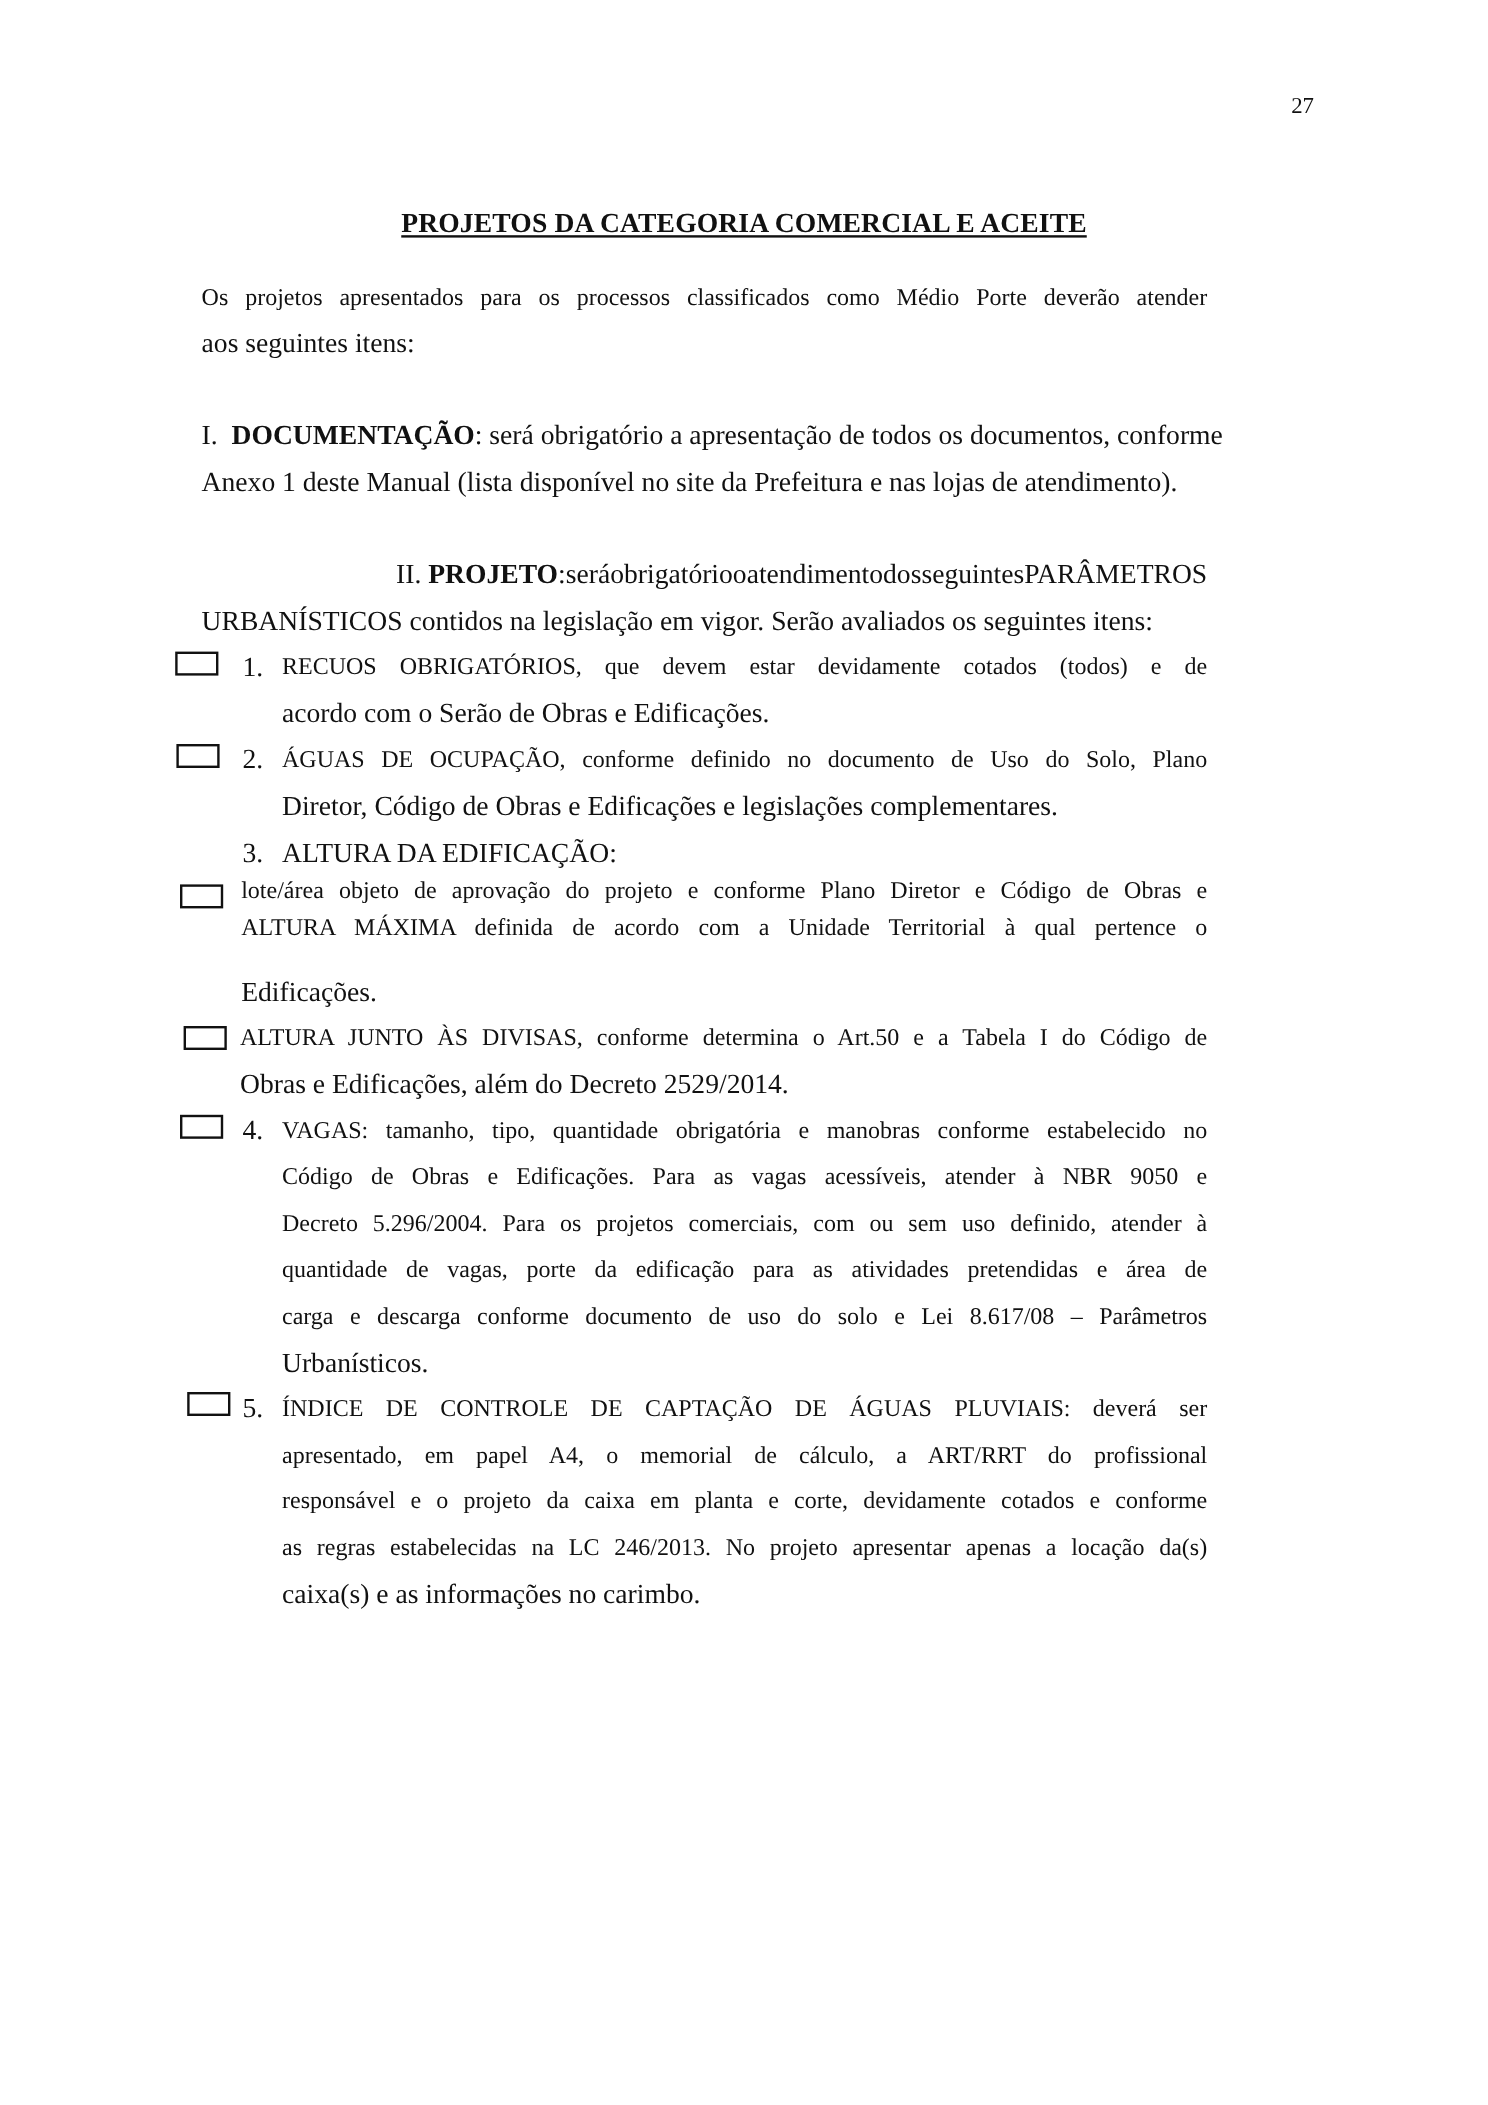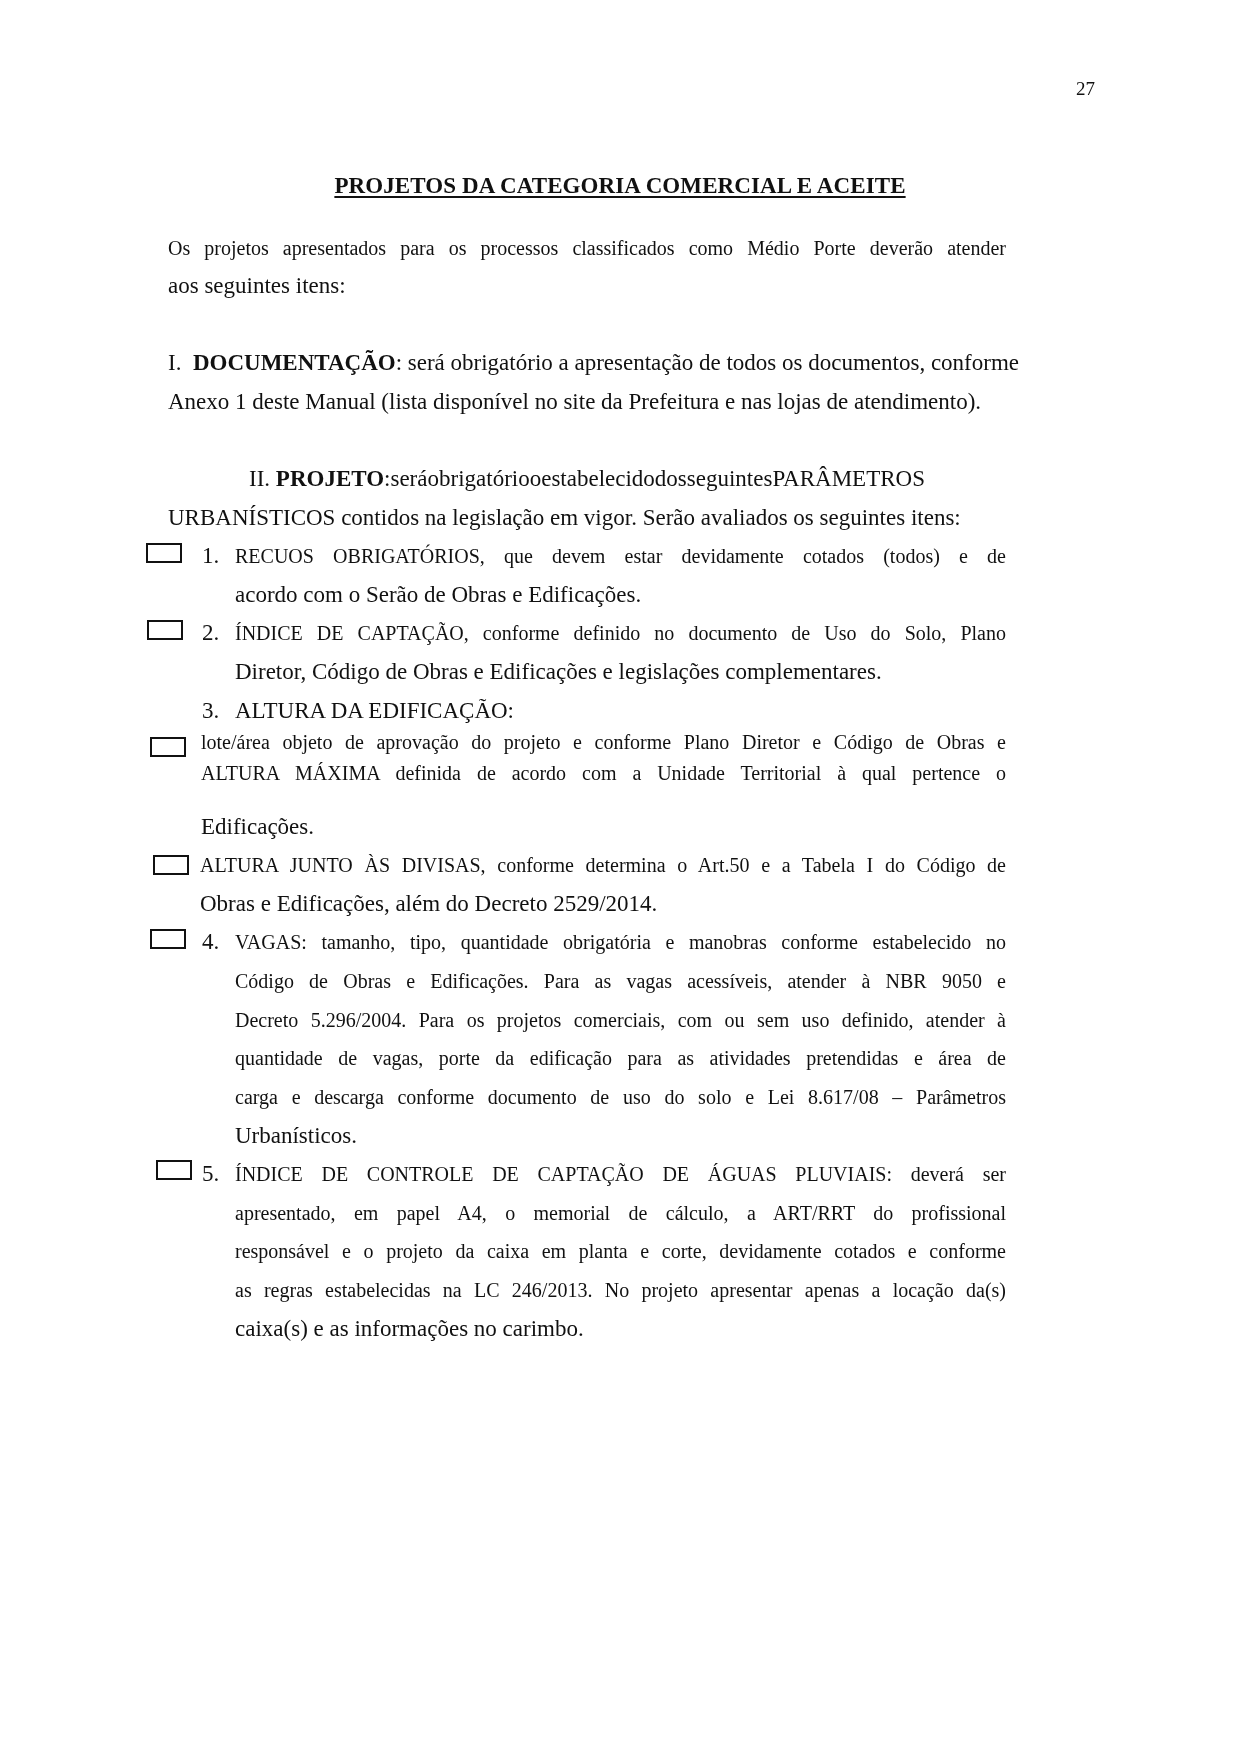--- a/index.html
+++ b/index.html
@@ -43,41 +43,41 @@
 
   <div class="just" style="left:168px; top:234px; width:838px;">Os projetos apresentados para os processos classificados como Médio Porte deverão atender</div>
   <div class="line" style="left:168px; top:272px;">aos seguintes itens:</div>
 
   <div class="line" style="left:168px; top:349px; width:838px;">
     <span>I.</span>&nbsp;
     <b>DOCUMENTAÇÃO</b><span>: será obrigatório a apresentação de todos os documentos, conforme</span>
   </div>
   <div class="line" style="left:168px; top:388px;">Anexo 1 deste Manual (lista disponível no site da Prefeitura e nas lojas de atendimento).</div>
 
-  <div class="line" style="left:168px; top:465px; width:838px; display:flex; justify-content:center;">
+  <div class="line" style="left:168px; top:465px; width:838px; display:flex; justify-content:flex-end;">
     <span><span>II.</span> <b>PROJETO</b>:</span>
     <span>será</span>
       <span>obrigatório</span>
       <span>o</span>
-      <span>estabelecido</span>
+      <span>atendimento</span>
       <span>dos</span>
       <span>seguintes</span>
       <span>PARÂMETROS</span>
 
   </div>
   <div class="line" style="left:168px; top:504px;">URBANÍSTICOS contidos na legislação em vigor. Serão avaliados os seguintes itens:</div>
 
   <div class="cb" style="left:146px; top:543px;"></div>
   <div class="line" style="left:202px; top:542px;">1.</div>
   <div class="just" style="left:235px; top:542px; width:771px;">RECUOS OBRIGATÓRIOS, que devem estar devidamente cotados (todos) e de</div>
   <div class="line" style="left:235px; top:581px;">acordo com o Serão de Obras e Edificações.</div>
 
   <div class="cb" style="left:147px; top:620px;"></div>
   <div class="line" style="left:202px; top:619px;">2.</div>
-  <div class="just" style="left:235px; top:619px; width:771px;">ÍNDICE DE CAPTAÇÃO, conforme definido no documento de Uso do Solo, Plano</div>
+  <div class="just" style="left:235px; top:619px; width:771px;">ÁGUAS DE OCUPAÇÃO, conforme definido no documento de Uso do Solo, Plano</div>
   <div class="line" style="left:235px; top:658px;">Diretor, Código de Obras e Edificações e legislações complementares.</div>
 
   <div class="line" style="left:202px; top:697px;">3.</div>
   <div class="line" style="left:235px; top:697px;">ALTURA DA EDIFICAÇÃO:</div>
 
   <div class="cb" style="left:150px; top:737px;"></div>
   <div class="just" style="left:201px; top:759px; width:805px;">ALTURA MÁXIMA definida de acordo com a Unidade Territorial à qual pertence o</div>
   <div class="just" style="left:201px; top:728px; width:805px;">lote/área objeto de aprovação do projeto e conforme Plano Diretor e Código de Obras e</div>
   <div class="line" style="left:201px; top:813px;">Edificações.</div>
 

